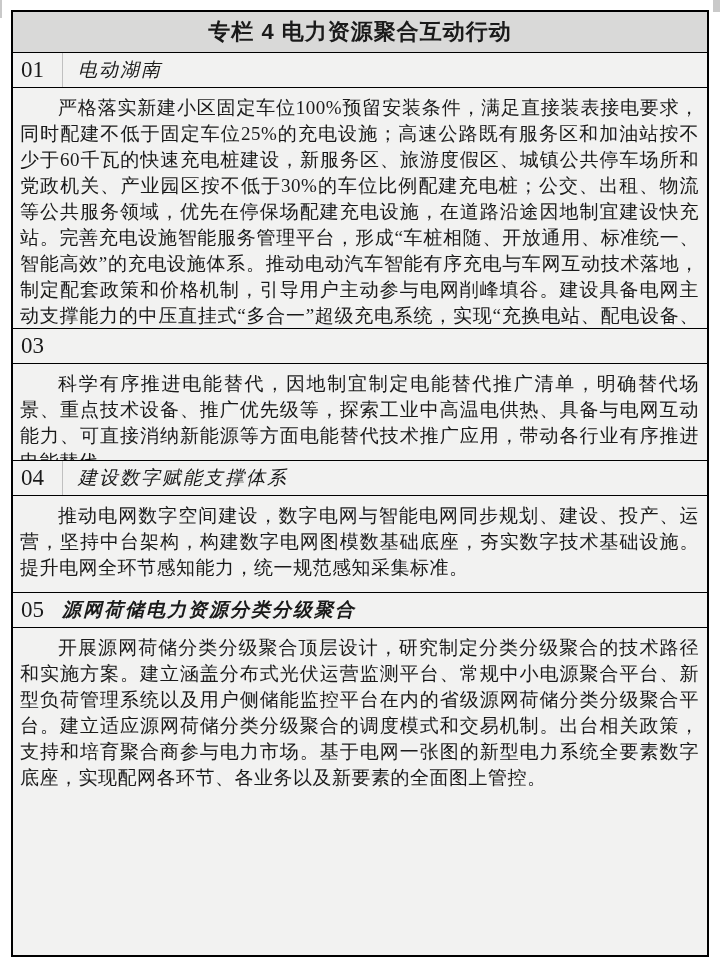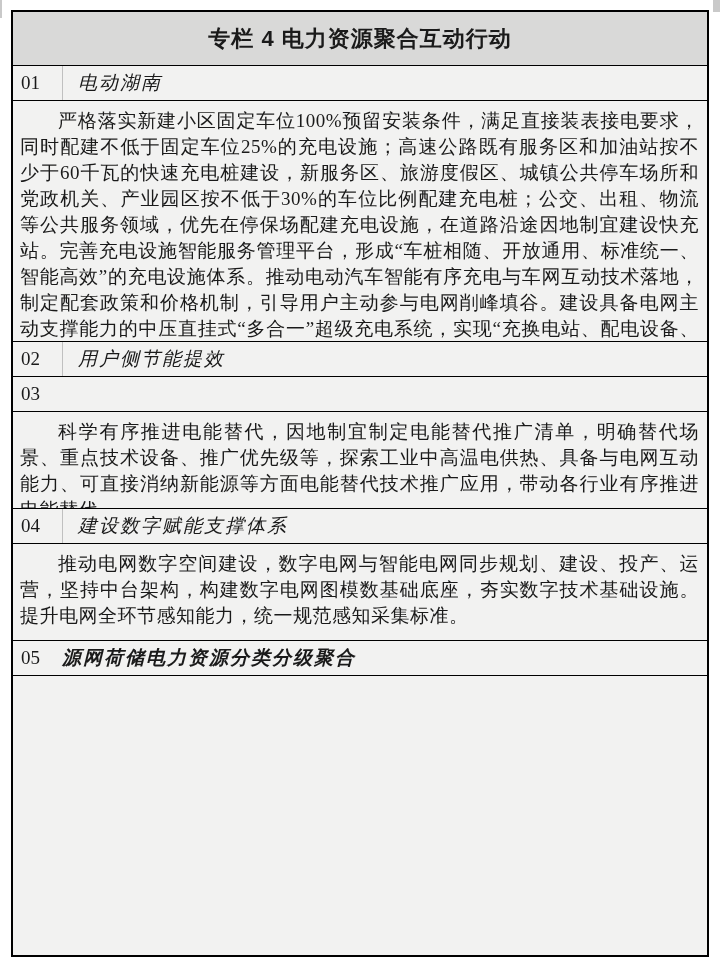--- a/index.html
+++ b/index.html
@@ -27,41 +27,41 @@
 
   .doc-table{
     position:absolute;
     left:11px;top:10px;
     width:698px;height:947px;
     border:2px solid var(--table-border);
     background:var(--cell-bg);
     display:flex;flex-direction:column;
   }
   .title-row{
-    height:54px;
+    height:41px;
     background:var(--title-bg);
     border-bottom:1px solid var(--table-border);
     display:flex;align-items:center;justify-content:center;
     font-family:"Liberation Sans", sans-serif;
     font-weight:bold;
     font-size:22px;
     letter-spacing:1px;
   }
   .heading-row{
     height:35px;
     border-bottom:1px solid var(--table-border);
     display:flex;align-items:stretch;
     background:var(--cell-bg);
   }
   .section-num{
     width:49px;
     padding-left:8px;
     display:flex;align-items:center;
     font-family:"Liberation Serif", serif;
-    font-size:19px;
+    font-size:23px;
   }
   .heading-row.with-divider .section-heading{
     border-left:1px solid var(--divider);
     padding-left:15px;
   }
   .heading-row.no-divider .section-heading{
     padding-left:0;
     font-weight:bold;
   }
   .section-heading{
@@ -103,38 +103,37 @@
   <div class="title-row">专栏 4  电力资源聚合互动行动</div>
 
   <div class="heading-row with-divider">
     <div class="section-num">01</div>
     <div class="section-heading">电动湖南</div>
   </div>
   <div class="body-row body-h1">
     <p>严格落实新建小区固定车位100%预留安装条件，满足直接装表接电要求，同时配建不低于固定车位25%的充电设施；高速公路既有服务区和加油站按不少于60千瓦的快速充电桩建设，新服务区、旅游度假区、城镇公共停车场所和党政机关、产业园区按不低于30%的车位比例配建充电桩；公交、出租、物流等公共服务领域，优先在停保场配建充电设施，在道路沿途因地制宜建设快充站。完善充电设施智能服务管理平台，形成“车桩相随、开放通用、标准统一、智能高效”的充电设施体系。推动电动汽车智能有序充电与车网互动技术落地，制定配套政策和价格机制，引导用户主动参与电网削峰填谷。建设具备电网主动支撑能力的中压直挂式“多合一”超级充电系统，实现“充换电站、配电设备、共享储能、移动保供”功能多合一。</p>
   </div>
 
-  <div class="heading-row with-divider">
-    <div class="section-num">02</div>
-    <div class="section-heading">用户侧节能提效</div>
-  </div>
 
   <div class="heading-row with-divider">
     <div class="section-num">03</div>
   </div>
   <div class="body-row body-h3">
     <p>科学有序推进电能替代，因地制宜制定电能替代推广清单，明确替代场景、重点技术设备、推广优先级等，探索工业中高温电供热、具备与电网互动能力、可直接消纳新能源等方面电能替代技术推广应用，带动各行业有序推进电能替代。</p>
   </div>
 
   <div class="heading-row with-divider">
     <div class="section-num">04</div>
     <div class="section-heading">建设数字赋能支撑体系</div>
   </div>
   <div class="body-row body-h4">
     <p>推动电网数字空间建设，数字电网与智能电网同步规划、建设、投产、运营，坚持中台架构，构建数字电网图模数基础底座，夯实数字技术基础设施。提升电网全环节感知能力，统一规范感知采集标准。</p>
   </div>
 
   <div class="heading-row no-divider">
     <div class="section-num">05</div>
     <div class="section-heading">源网荷储电力资源分类分级聚合</div>
   </div>
+  <div class="body-row body-h5">
+    <p>开展源网荷储分类分级聚合顶层设计，研究制定分类分级聚合的技术路径和实施方案。建立涵盖分布式光伏运营监测平台、常规中小电源聚合平台、新型负荷管理系统以及用户侧储能监控平台在内的省级源网荷储分类分级聚合平台。建立适应源网荷储分类分级聚合的调度模式和交易机制。出台相关政策，支持和培育聚合商参与电力市场。基于电网一张图的新型电力系统全要素数字底座，实现配网各环节、各业务以及新要素的全面图上管控。</p>
+  </div>
 
 </div>
 
 </body></html>

